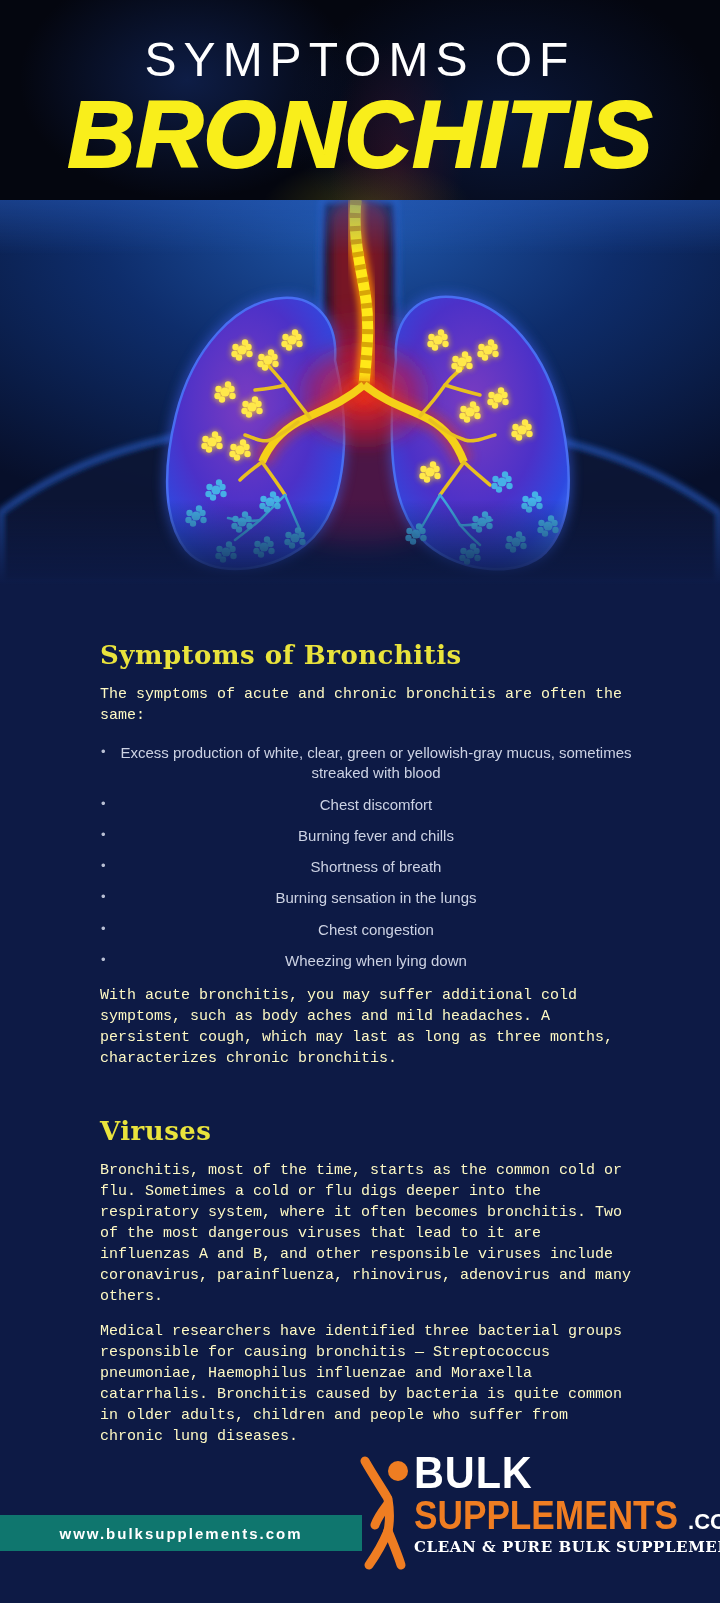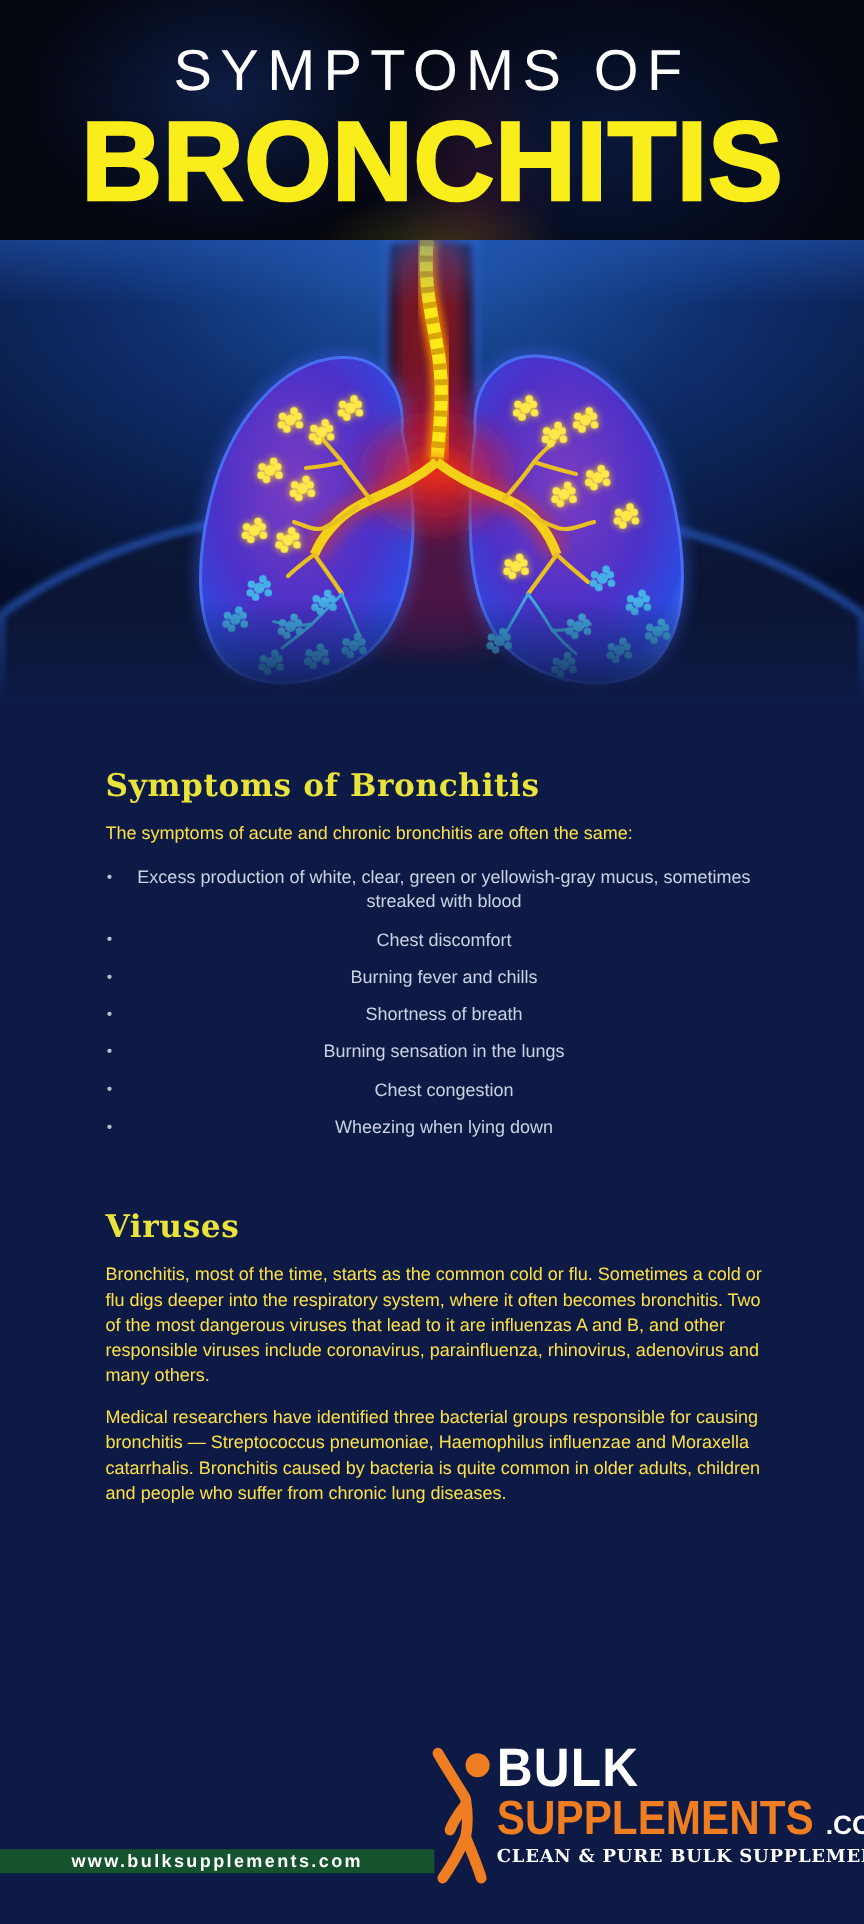--- a/index.html
+++ b/index.html
@@ -30,47 +30,50 @@
     letter-spacing:7px;
     line-height:1.1;
   }
   .title-line2{
     font-size:94px;
     font-weight:700;
     color:#f9ee1b;
     letter-spacing:0px;
     line-height:0.98;
     margin-top:2px;
+    font-style:italic;
     -webkit-text-stroke:2px #f9ee1b;
   }
   
   .hero{height:385px;position:relative;line-height:0;}
   
   .content{
     height:865px;
     padding:0 85px 0 88px;
     box-sizing:border-box;
     overflow:hidden;
+    margin-left:12px;
   }
   .content h2{
     font-family:"DejaVu Serif",serif;
     font-weight:700;
     font-size:26px;
     color:#e9e33c;
     margin:0;
     letter-spacing:0.5px;
   }
   .h-symptoms{padding-top:55px;}
   .h-viruses{padding-top:47px;}
   .h-bacteria{padding-top:37px;}
   .content p{
     margin:14px 0 0 0;
     font-size:15px;
     line-height:1.4;
-    color:#fde047;
+    color:#fef9c3;
+    font-family:Liberation Mono, monospace;
   }
   ul.symptom-list{
     list-style:none;
     margin:17px 0 0 0;
     padding:0;
     text-align:center;
   }
   ul.symptom-list li{
     position:relative;
     padding-left:17px;
@@ -84,23 +87,23 @@
     position:absolute;
     left:1px;top:0;
     color:#b9c0d4;
     font-size:13px;
   }
   
   .footer{height:153px;position:relative;}
   .url-strip{
     position:absolute;
     left:0;top:65px;
-    width:362px;height:20px;
-    background:#14532d;
-    display:flex;align-items:center;justify-content:center;margin-top:26px;
+    width:362px;height:36px;
+    background:#0f766e;
+    display:flex;align-items:center;justify-content:center;
   }
   .url-text{
     color:#ffffff;
     font-weight:700;
     font-size:15px;
     letter-spacing:2px;
   }
   .logo{
     position:absolute;
     left:357px;top:2px;
@@ -310,20 +313,21 @@
   <p>The symptoms of acute and chronic bronchitis are often the same:</p>
   <ul class="symptom-list">
     <li>Excess production of white, clear, green or yellowish-gray mucus, sometimes streaked with blood</li>
     <li>Chest discomfort</li>
     <li>Burning fever and chills</li>
     <li>Shortness of breath</li>
     <li>Burning sensation in the lungs</li>
     <li>Chest congestion</li>
     <li>Wheezing when lying down</li>
   </ul>
+  <p>With acute bronchitis, you may suffer additional cold symptoms, such as body aches and mild headaches. A persistent cough, which may last as long as three months, characterizes chronic bronchitis.</p>
 
   <h2 class="h-viruses">Viruses</h2>
   <p>Bronchitis, most of the time, starts as the common cold or flu. Sometimes a cold or flu digs deeper into the respiratory system, where it often becomes bronchitis. Two of the most dangerous viruses that lead to it are influenzas A and B, and other responsible viruses include coronavirus, parainfluenza, rhinovirus, adenovirus and many others.</p>
 
   <p>Medical researchers have identified three bacterial groups responsible for causing bronchitis — Streptococcus pneumoniae, Haemophilus influenzae and Moraxella catarrhalis. Bronchitis caused by bacteria is quite common in older adults, children and people who suffer from chronic lung diseases.</p>
 </div>
 
 <div class="footer">
   <div class="url-strip">
     <span class="url-text">www.bulksupplements.com</span>

